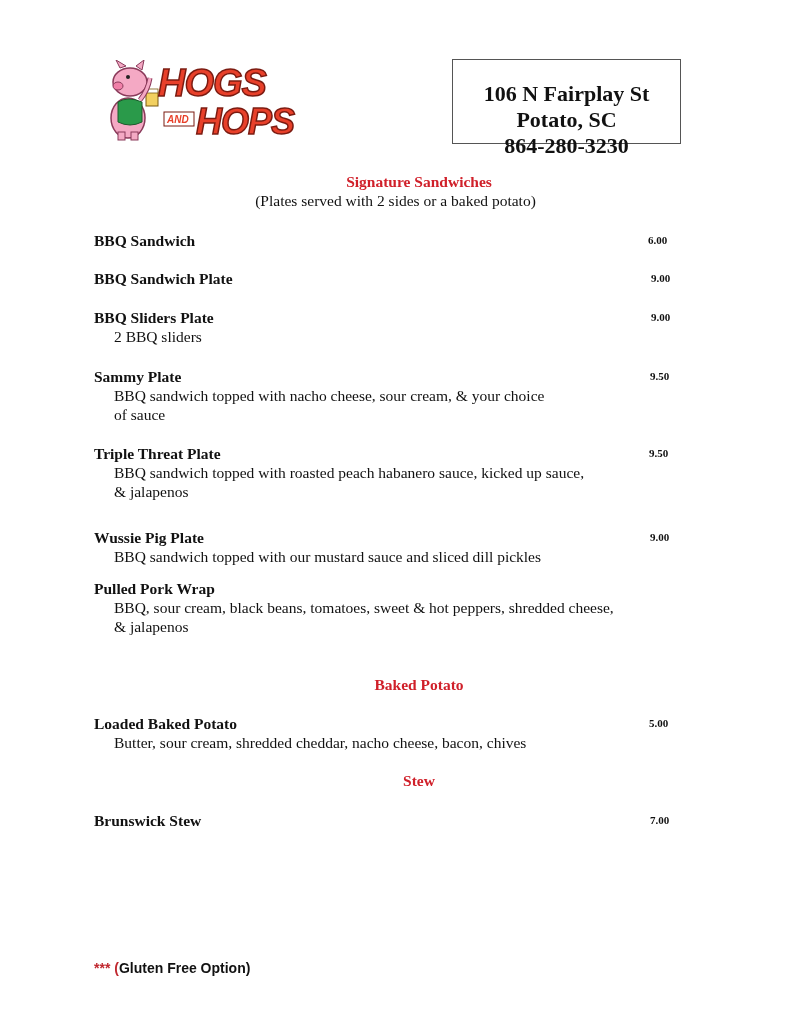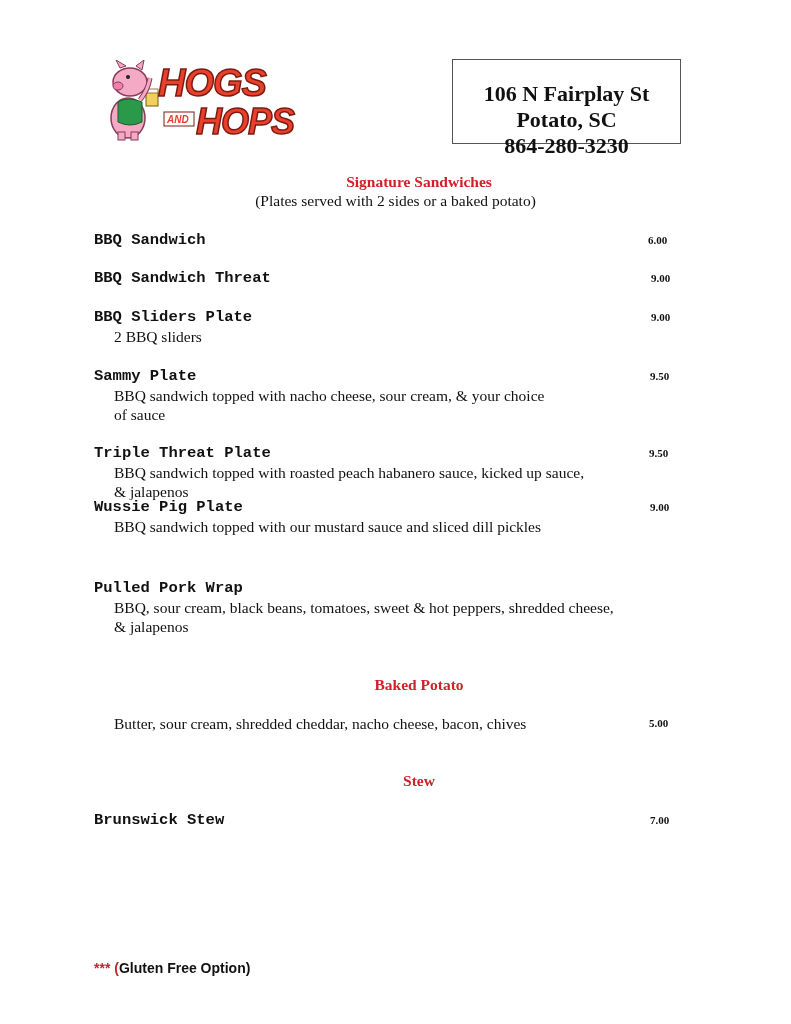--- a/index.html
+++ b/index.html
@@ -8,21 +8,21 @@
   .logo { position: absolute; left: 98px; top: 60px; width: 205px; height: 82px; }
   .addr-box { position: absolute; left: 452px; top: 59px; width: 229px; height: 85px;
               border: 1.5px solid #555; box-sizing: border-box; text-align: center;
               font-weight: bold; font-size: 22px; line-height: 26px; padding-top: 21px; }
   .addr-box div { white-space: nowrap; }
   .section-title { position: absolute; left: 0; width: 838px; text-align: center;
                    color: #d0202a; font-weight: bold; font-size: 15.5px; }
   .section-sub { position: absolute; left: 0; width: 791px; text-align: center;
                  font-size: 15.5px; }
   .item { position: absolute; left: 94px; width: 590px; }
-  .item-name { font-weight: bold; font-size: 15.5px; line-height: 19px; font-family: Liberation Mono, monospace; }
+  .item-name { font-weight: bold; font-size: 15.5px; line-height: 19px; }
   .item-price { position: absolute; top: 0; font-weight: bold; font-size: 11px; line-height: 19px; }
   .item-desc { margin-left: 20px; font-size: 15.5px; line-height: 19px; }
   .footer { position: absolute; left: 94px; top: 960px;
             font-family: "Liberation Sans", "DejaVu Sans", sans-serif; font-weight: bold; font-size: 14px; }
   .footer .stars { color: #c0282f; }
 </style>
 </head>
 <body>
 
 <div class="logo">
@@ -61,21 +61,21 @@
 
 <div class="section-title" style="top:173px;">Signature Sandwiches</div>
 <div class="section-sub" style="top:192px;">(Plates served with 2 sides or a baked potato)</div>
 
 <div class="item" style="top:231px;">
   <div class="item-name">BBQ Sandwich</div>
   <div class="item-price" style="left:554px;">6.00</div>
 </div>
 
 <div class="item" style="top:269px;">
-  <div class="item-name">BBQ Sandwich Threat</div>
+  <div class="item-name">BBQ Sandwich Plate</div>
   <div class="item-price" style="left:557px;">9.00</div>
 </div>
 
 <div class="item" style="top:308px;">
   <div class="item-name">BBQ Sliders Plate</div>
   <div class="item-price" style="left:557px;">9.00</div>
   <div class="item-desc">2 BBQ sliders</div>
 </div>
 
 <div class="item" style="top:367px;">
@@ -85,35 +85,36 @@
   <div class="item-desc">of sauce</div>
 </div>
 
 <div class="item" style="top:444px;">
   <div class="item-name">Triple Threat Plate</div>
   <div class="item-price" style="left:555px;">9.50</div>
   <div class="item-desc">BBQ sandwich topped with roasted peach habanero sauce, kicked up sauce,</div>
   <div class="item-desc">&amp; jalapenos</div>
 </div>
 
-<div class="item" style="top:498px;">
+<div class="item" style="top:528px;">
   <div class="item-name">Wussie Pig Plate</div>
   <div class="item-price" style="left:556px;">9.00</div>
   <div class="item-desc">BBQ sandwich topped with our mustard sauce and sliced dill pickles</div>
 </div>
 
 <div class="item" style="top:579px;">
   <div class="item-name">Pulled Pork Wrap</div>
   <div class="item-desc">BBQ, sour cream, black beans, tomatoes, sweet &amp; hot peppers, shredded cheese,</div>
   <div class="item-desc">&amp; jalapenos</div>
 </div>
 
 <div class="section-title" style="top:676px;">Baked Potato</div>
 
 <div class="item" style="top:714px;">
+  <div class="item-name">Loaded Baked Potato</div>
   <div class="item-price" style="left:555px;">5.00</div>
   <div class="item-desc">Butter, sour cream, shredded cheddar, nacho cheese, bacon, chives</div>
 </div>
 
 <div class="section-title" style="top:772px;">Stew</div>
 
 <div class="item" style="top:811px;">
   <div class="item-name">Brunswick Stew</div>
   <div class="item-price" style="left:556px;">7.00</div>
 </div>

